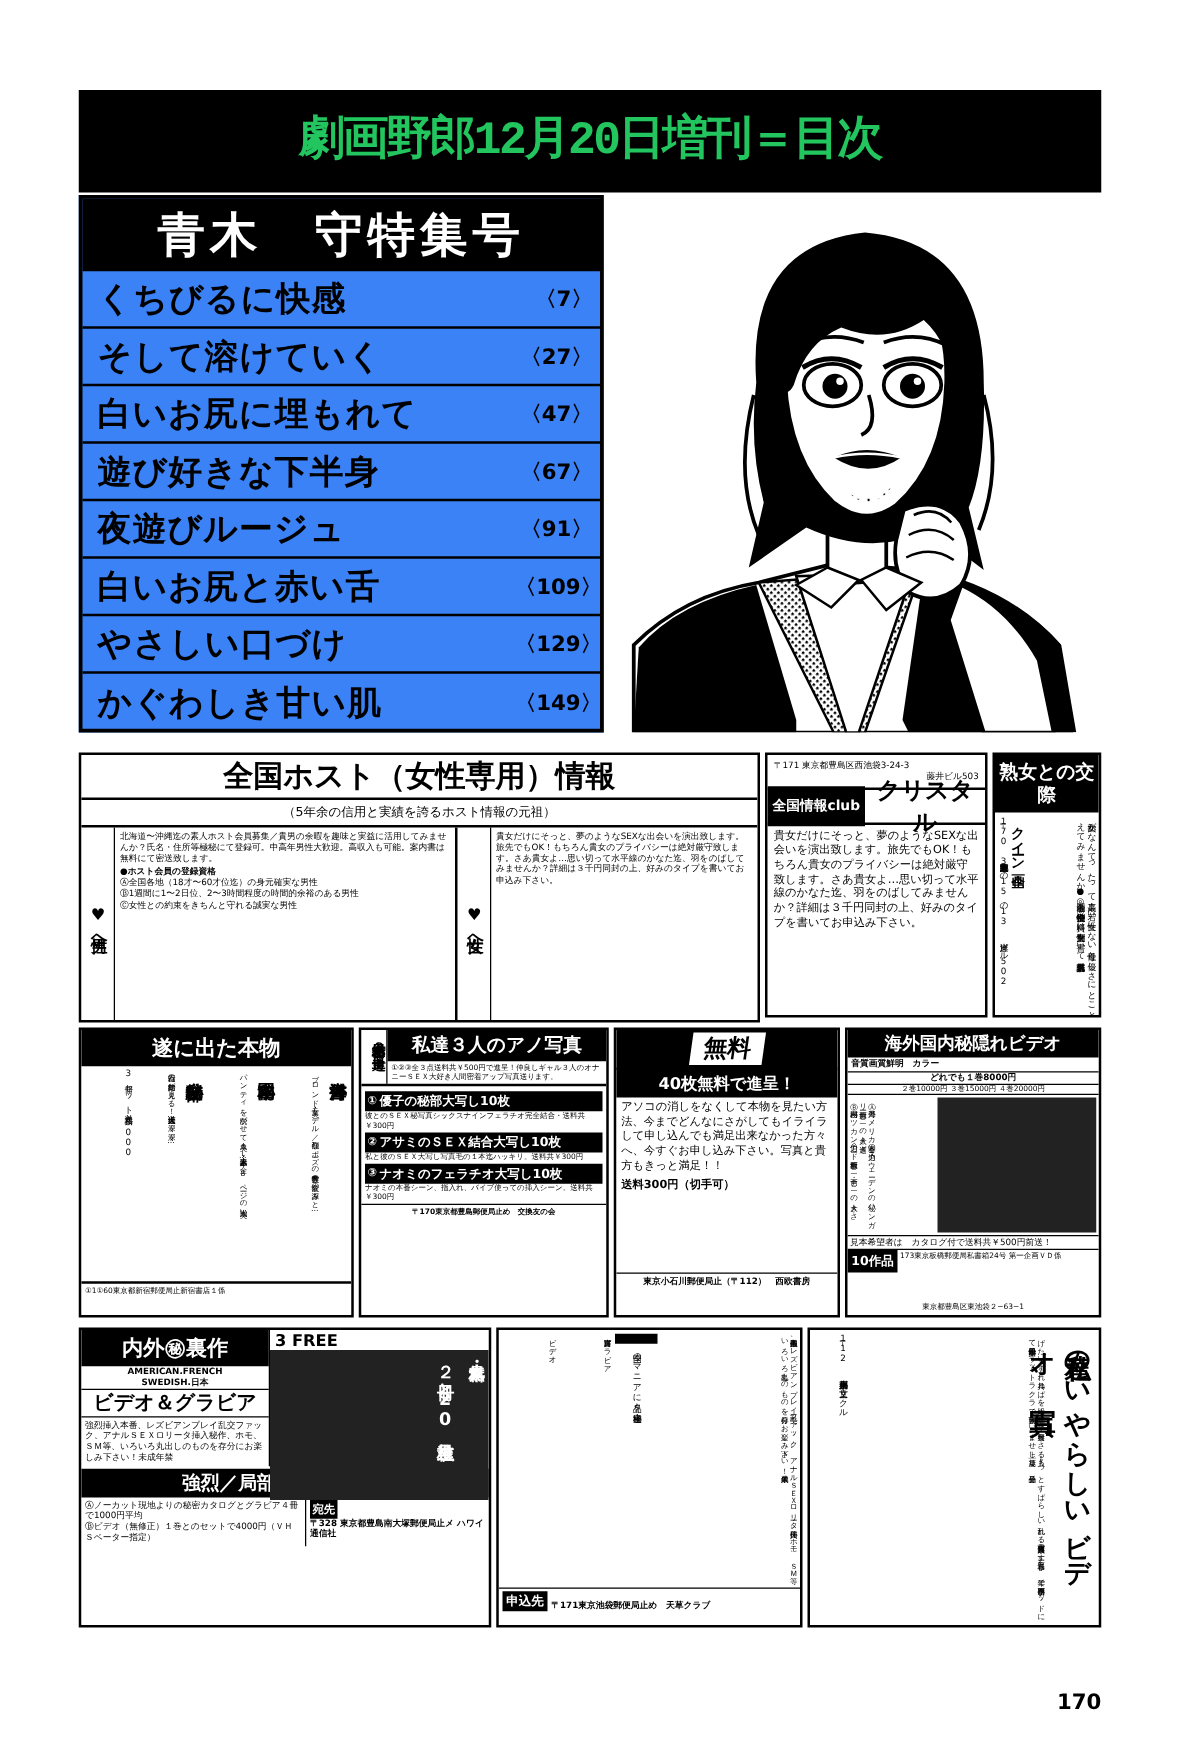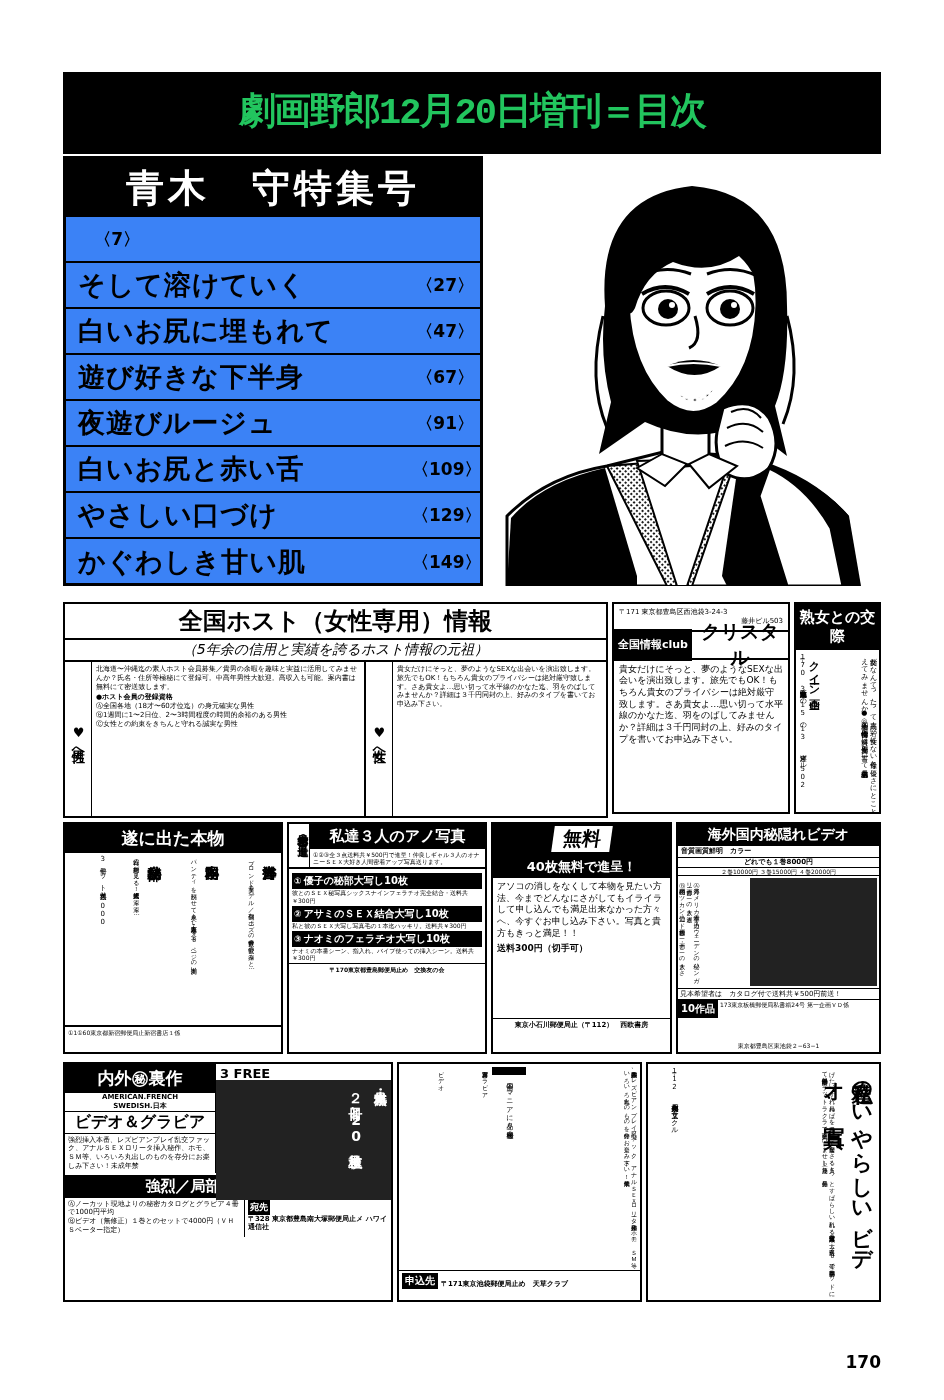--- a/index.html
+++ b/index.html
@@ -30,21 +30,21 @@
   .vtext{writing-mode:vertical-rl;text-orientation:upright;}
   .tiny{font-size:7px;line-height:1.25;}
   .tinier{font-size:6px;line-height:1.2;}
   .sm{font-size:9px;line-height:1.3;}
   .bold{font-weight:bold;}
   .ctr{text-align:center;}
 
   
   #ad-host{left:63px;top:602px;width:545px;height:216px;}
   #ad-host .title{height:34px;display:flex;align-items:center;justify-content:center;font-size:24px;font-weight:bold;border-bottom:2px solid #000;}
-  #ad-host .sub{height:20px;display:flex;align-items:center;justify-content:center;font-size:14px;border-bottom:2px solid #000;font-style:italic;}
+  #ad-host .sub{height:20px;display:flex;align-items:center;justify-content:center;font-size:10px;border-bottom:2px solid #000;}
   #ad-host .cols{display:flex;height:156px;}
   #ad-host .leftcol{width:300px;border-right:2px solid #000;display:flex;}
   #ad-host .rightcol{width:241px;display:flex;}
   .heartlbl{width:26px;border-right:1px solid #000;display:flex;align-items:center;justify-content:center;}
   .heartlbl .v{writing-mode:vertical-rl;text-orientation:upright;font-size:13px;font-weight:bold;}
   .bodytxt{flex:1;padding:3px 4px;}
 
   #ad-crystal{left:612px;top:602px;width:178px;height:212px;}
   #ad-jukujo{left:794px;top:602px;width:87px;height:212px;}
 
@@ -73,20 +73,21 @@
   <div class="masthead">
     <div class="masthead-inner">
       <div class="masthead-text">劇画野郎12月20日増刊＝目次</div>
     </div>
   </div>
 
   <div class="toc">
     <div class="toc-title">青木　守特集号</div>
     <ul class="toc-list" id="toc-list">
         <li class="toc-row">
+          <span class="toc-name">くちびるに快感</span>
           <span class="toc-page">〈7〉</span>
         </li>
         <li class="toc-row">
           <span class="toc-name">そして溶けていく</span>
           <span class="toc-page">〈27〉</span>
         </li>
         <li class="toc-row">
           <span class="toc-name">白いお尻に埋もれて</span>
           <span class="toc-page">〈47〉</span>
         </li>

